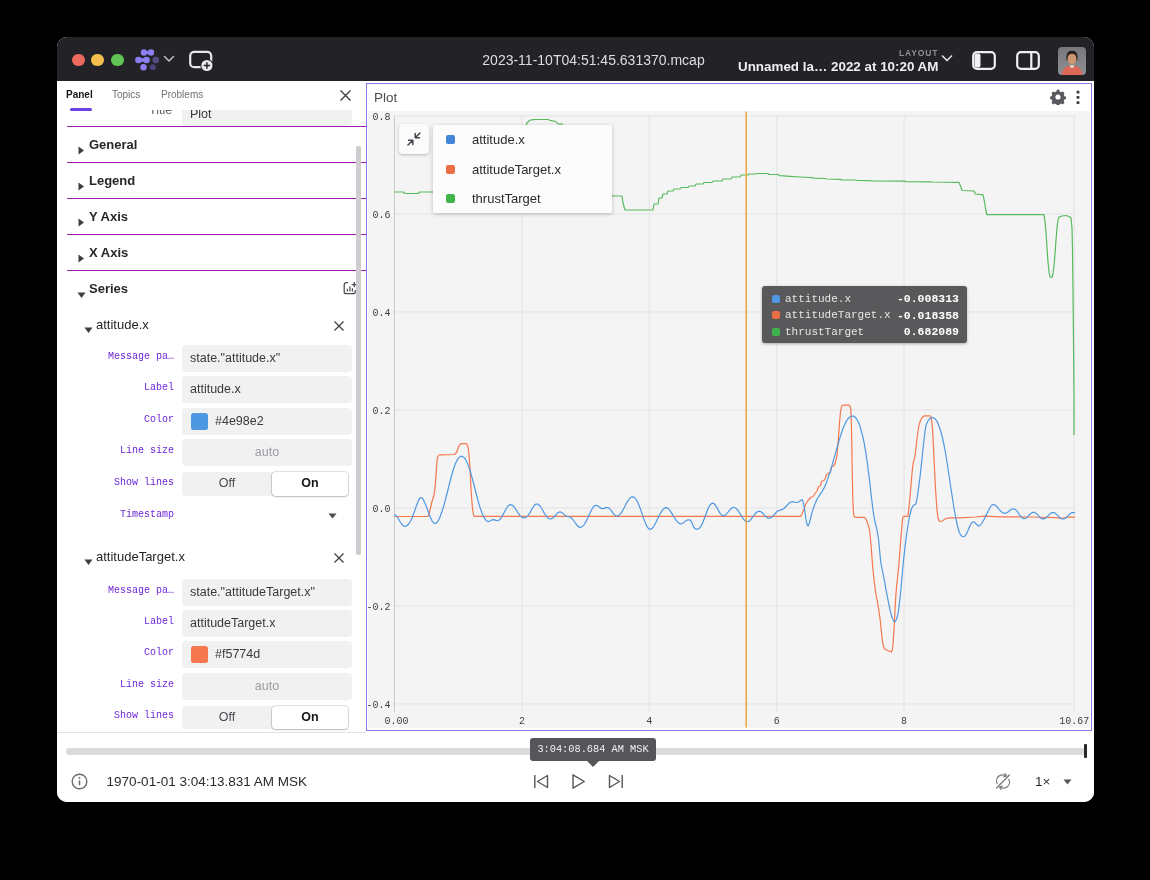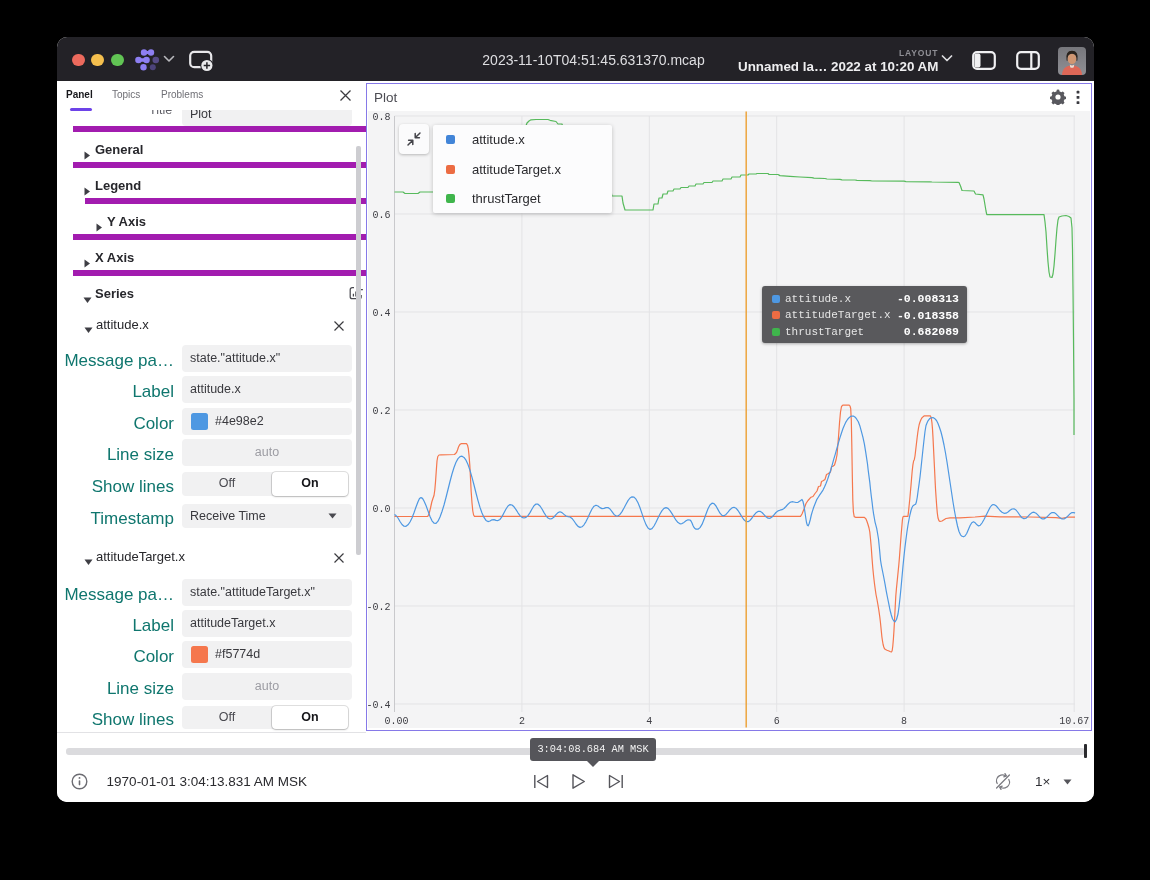--- a/index.html
+++ b/index.html
@@ -18,25 +18,25 @@
 #lay .l2 { font-size:13.4px; color:#eeeef0; font-weight:600; margin-top:0.5px; letter-spacing:0;}
 
 #lp { position:absolute; left:0; top:44px; width:309px; height:652px; background:#fff;
   border-bottom:1px solid #e2e2e5; }
 #lp .tabs { position:absolute; left:0; top:0; width:100%; height:29px; background:#fff; z-index:3;}
 .tab { position:absolute; top:8px; font-size:10px; color:#6f6f75; }
 .tab.active { color:#17171b; font-weight:600; }
 #tabline { position:absolute; left:12.5px; top:26.6px; width:22px; height:3px;
   background:#6d43e8; border-radius:2px; z-index:3;}
 #cliprow { position:absolute; left:0; top:29px; width:300px; height:16px; overflow:hidden; }
-.secrow { position:absolute; left:16px; width:100%; height:36px; border-top:6px solid #a21caf;padding-left:48px; }
+.secrow { position:absolute; left:10px; width:100%; height:36px; border-top:1px solid #a21caf;padding-left:48px; }
 .secrow .tri { position:absolute; left:10px; top:13.5px; }
 .secrow .lbl { position:absolute; left:22px; top:10px; font-size:13px; font-weight:600; color:#27272c; }
-.fldlabel { position:absolute; width:110px; text-align:right; font-size:17px; color:#0f766e;
-  right:192px; }
+.fldlabel { position:absolute; width:110px; text-align:right; font-size:10px; color:#6d28d9;
+  right:192px;font-family:Liberation Mono, monospace; }
 .inp { position:absolute; left:125px; width:170px; height:27px; background:#f1f1f2;
   border-radius:4px; font-size:12.5px; color:#39393e; line-height:27px; padding-left:8px; }
 .serhdr { position:absolute; font-size:13px; color:#27272b; }
 .xclose { position:absolute; }
 #scrollbar { position:absolute; left:299px; top:65px; width:4.5px; height:409px;
   background:#cdcdd1; border-radius:2px; }
 
 #pp { position:absolute; left:309px; top:46px; width:726px; height:648px;
   border:1.5px solid #8679e8; background:#fff; }
 #pp .ptitle { position:absolute; left:7px; top:6px; font-size:13.5px; color:#4c4c53; }
@@ -156,21 +156,21 @@
             <path d="M1.5 0.5 L7 4.5 L1.5 8.5 Z" fill="#3e3e44"></path>
           </svg></span>
         <span class="lbl">General</span>
       </div>
 <div class="secrow" style="top:81px;">
         <span class="tri"><svg width="8" height="9" viewBox="0 0 8 9">
             <path d="M1.5 0.5 L7 4.5 L1.5 8.5 Z" fill="#3e3e44"></path>
           </svg></span>
         <span class="lbl">Legend</span>
       </div>
-<div class="secrow" style="top:117px;margin-left:12px;">
+<div class="secrow" style="top:117px;">
         <span class="tri"><svg width="8" height="9" viewBox="0 0 8 9">
             <path d="M1.5 0.5 L7 4.5 L1.5 8.5 Z" fill="#3e3e44"></path>
           </svg></span>
         <span class="lbl">Y Axis</span>
       </div>
 <div class="secrow" style="top:153px;">
         <span class="tri"><svg width="8" height="9" viewBox="0 0 8 9">
             <path d="M1.5 0.5 L7 4.5 L1.5 8.5 Z" fill="#3e3e44"></path>
           </svg></span>
         <span class="lbl">X Axis</span>
@@ -202,21 +202,20 @@
 <div class="fldlabel" style="top:332.7px;">Color</div>
       <div class="inp" style="top:326.7px;padding-left:33px;">#4e98e2</div>
       <div class="abs" style="left:133.5px;top:331.7px;width:17px;height:17px;border-radius:2.5px;background:#4e98e2;"></div>
 <div class="fldlabel" style="top:364.3px;">Line size</div>
       <div class="inp" style="top:358.3px;padding-left:0;text-align:center;color:#9c9ca3;">auto</div>
 <div class="fldlabel" style="top:395.9px;">Show lines</div>
       <div class="abs" style="left:125px;top:391.4px;width:166px;height:23.5px;background:#f1f1f2;border-radius:4px;"></div>
       <div class="abs" style="left:125px;top:391.4px;width:90px;height:23.5px;text-align:center;line-height:23.5px;font-size:12.5px;color:#4a4a50;">Off</div>
       <div class="onbtn" style="left:215px;top:391.4px;width:76px;height:23.5px;text-align:center;line-height:23.5px;font-size:12.5px;font-weight:700;color:#151519;">On</div>
 <div class="fldlabel" style="top:427.5px;">Timestamp</div>
-      <div class="inp" style="top:423px;width:170px;height:24px;line-height:24px;">Receive Time</div>
       <svg class="abs" style="left:271px;top:432px;" width="9" height="6" viewBox="0 0 9 6">
         <path d="M0.5 0.5 L8.5 0.5 L4.5 5.5 Z" fill="#4a4a50"></path>
       </svg>
 <div class="abs" style="left:27px;top:470.6px;"><svg width="9" height="8" viewBox="0 0 9 8">
           <path d="M0.5 1.5 L8.5 1.5 L4.5 7 Z" fill="#3e3e44"></path>
         </svg></div>
 <div class="serhdr" style="left:39px;top:467.6px;">attitudeTarget.x</div>
 <div class="xclose" style="left:276px;top:468.6px;"><svg width="12" height="12" viewBox="0 0 12 12">
           <path d="M1.5 1.5 L10.5 10.5 M10.5 1.5 L1.5 10.5" stroke="#3c3c40" stroke-width="1.2"></path>
         </svg></div>

